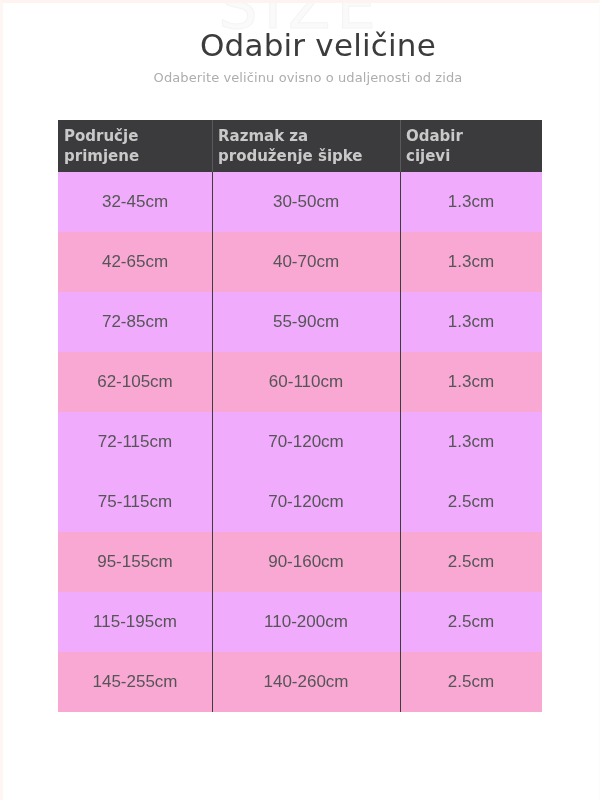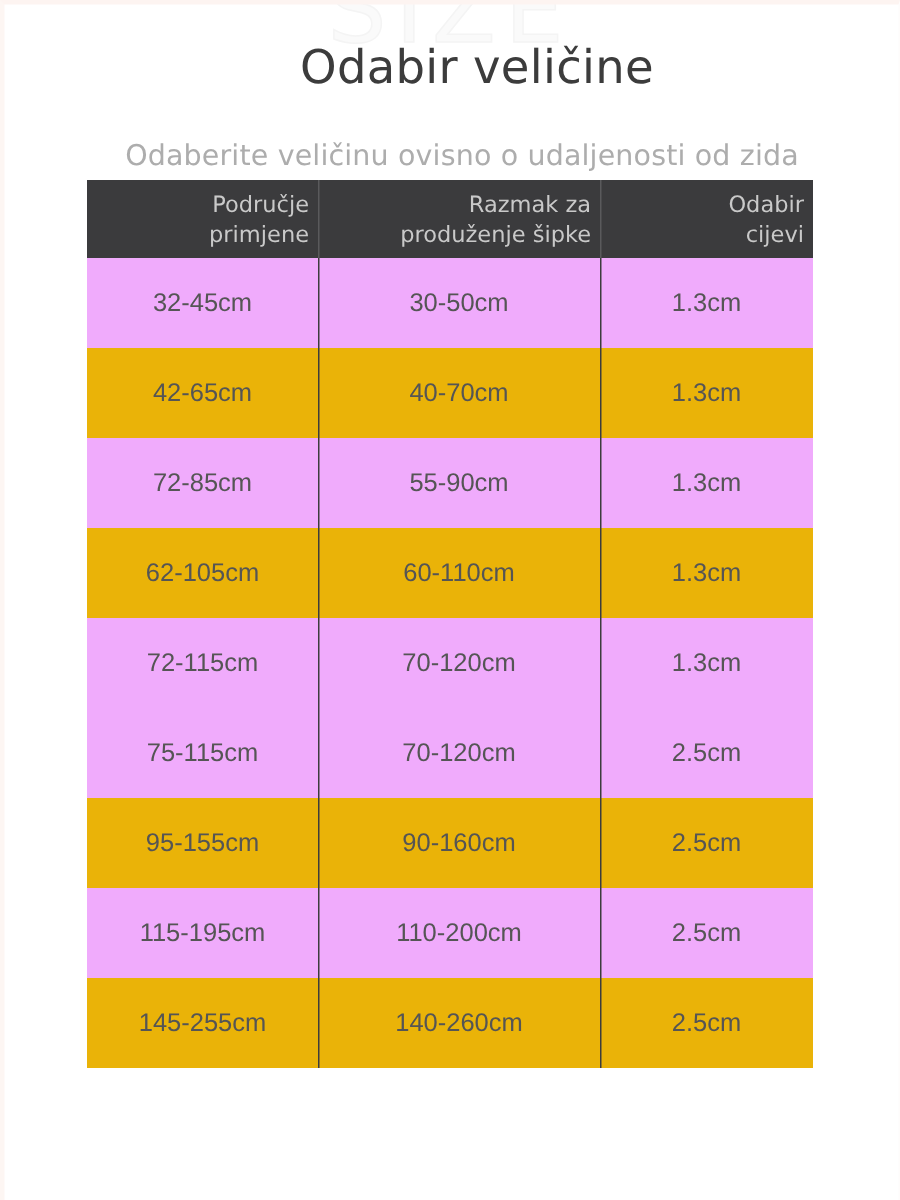--- a/index.html
+++ b/index.html
@@ -55,25 +55,25 @@
     font-family: "DejaVu Sans", sans-serif;
     font-size: 31px;
     font-weight: 400;
     color: #3c3c3c;
     line-height: 38px;
     letter-spacing: 0.2px;
     padding-left: 36px;
   }
   .page-subtitle {
     font-family: "DejaVu Sans", sans-serif;
-    font-size: 19px;
+    font-size: 13px;
     font-weight: 400;
     color: #adadad;
     line-height: 24px;
-    margin-top: 28px;
+    margin-top: 2px;
     letter-spacing: 0.1px;
     padding-left: 16px;
   }
 
   
   .size-table {
     position: absolute;
     left: 58px;
     top: 120px;
     width: 484px;
@@ -82,26 +82,26 @@
     table-layout: fixed;
   }
   .size-table col.c1 { width: 154px; }
   .size-table col.c2 { width: 188px; }
   .size-table col.c3 { width: 142px; }
 
   .size-table thead th {
     background: #3b3b3d;
     color: #c9c9c9;
     font-family: "DejaVu Sans", sans-serif;
-    font-weight: 400;
+    font-weight: 700;
     font-size: 15px;
     line-height: 20px;
     height: 52px;
     padding: 0 6px;
-    text-align: right;
+    text-align: left;
     vertical-align: middle;
     border: 0;
     position: relative;
   }
   .size-table thead th.sep-l::before {
     content: "";
     position: absolute;
     left: 0; top: 0; bottom: 0;
     width: 1px;
     background: #5a5a5c;
@@ -113,21 +113,21 @@
     text-align: center;
     vertical-align: middle;
     font-family: "Liberation Sans", sans-serif;
     font-size: 17px;
     color: #555555;
     background: #f0abfc;
     border: 0;
     position: relative;
   }
   .size-table tbody tr.alt td {
-    background: #eab308;
+    background: #f9a8d4;
   }
   .size-table tbody td.sep-l::before {
     content: "";
     position: absolute;
     left: 0; top: 0; bottom: 0;
     width: 1.4px;
     background: #3d3d3d;
   }
 </style>
 </head>

